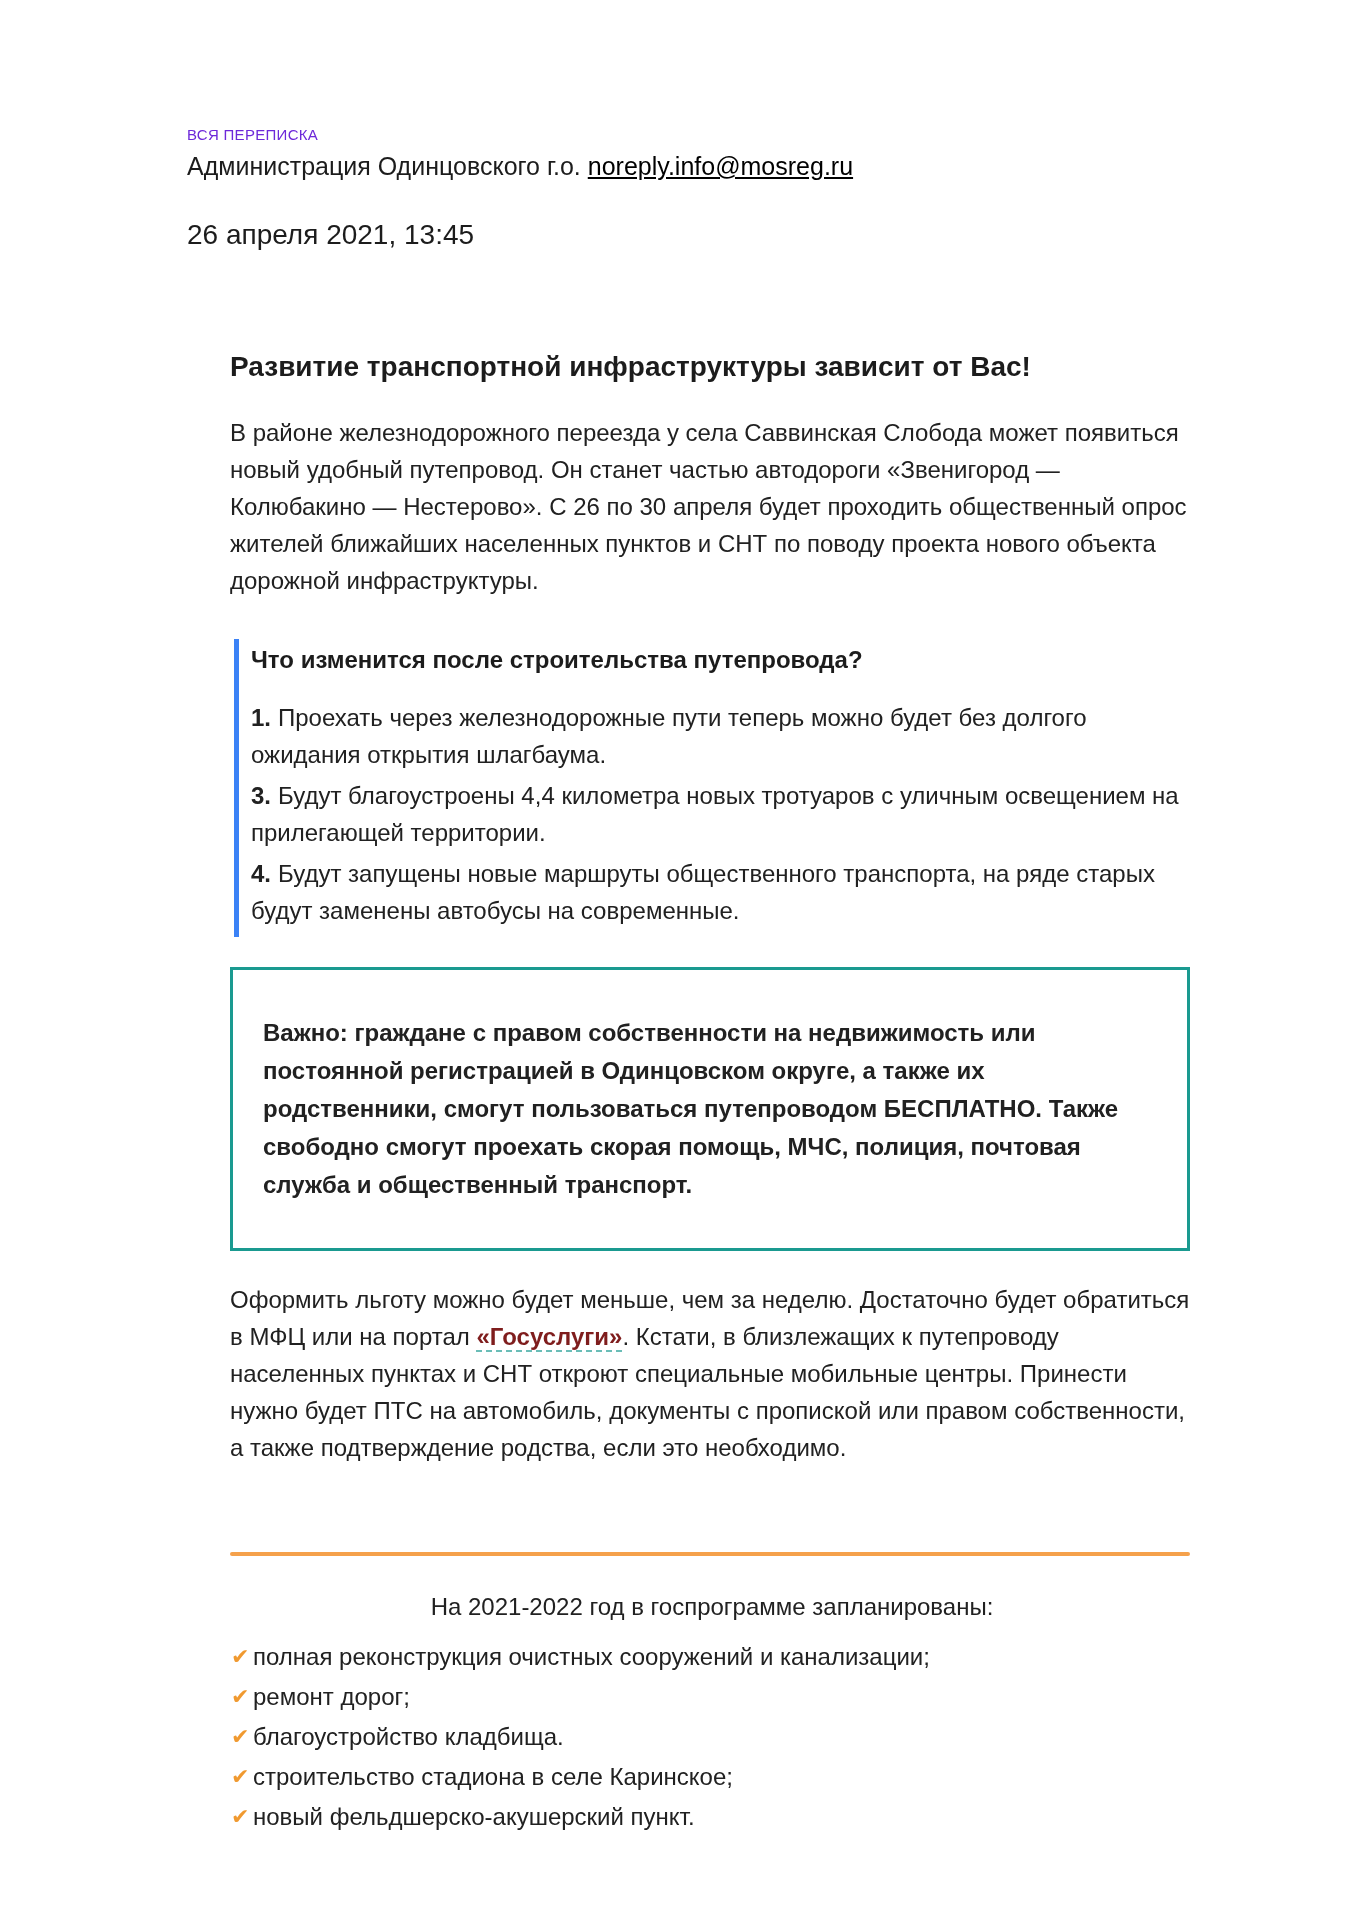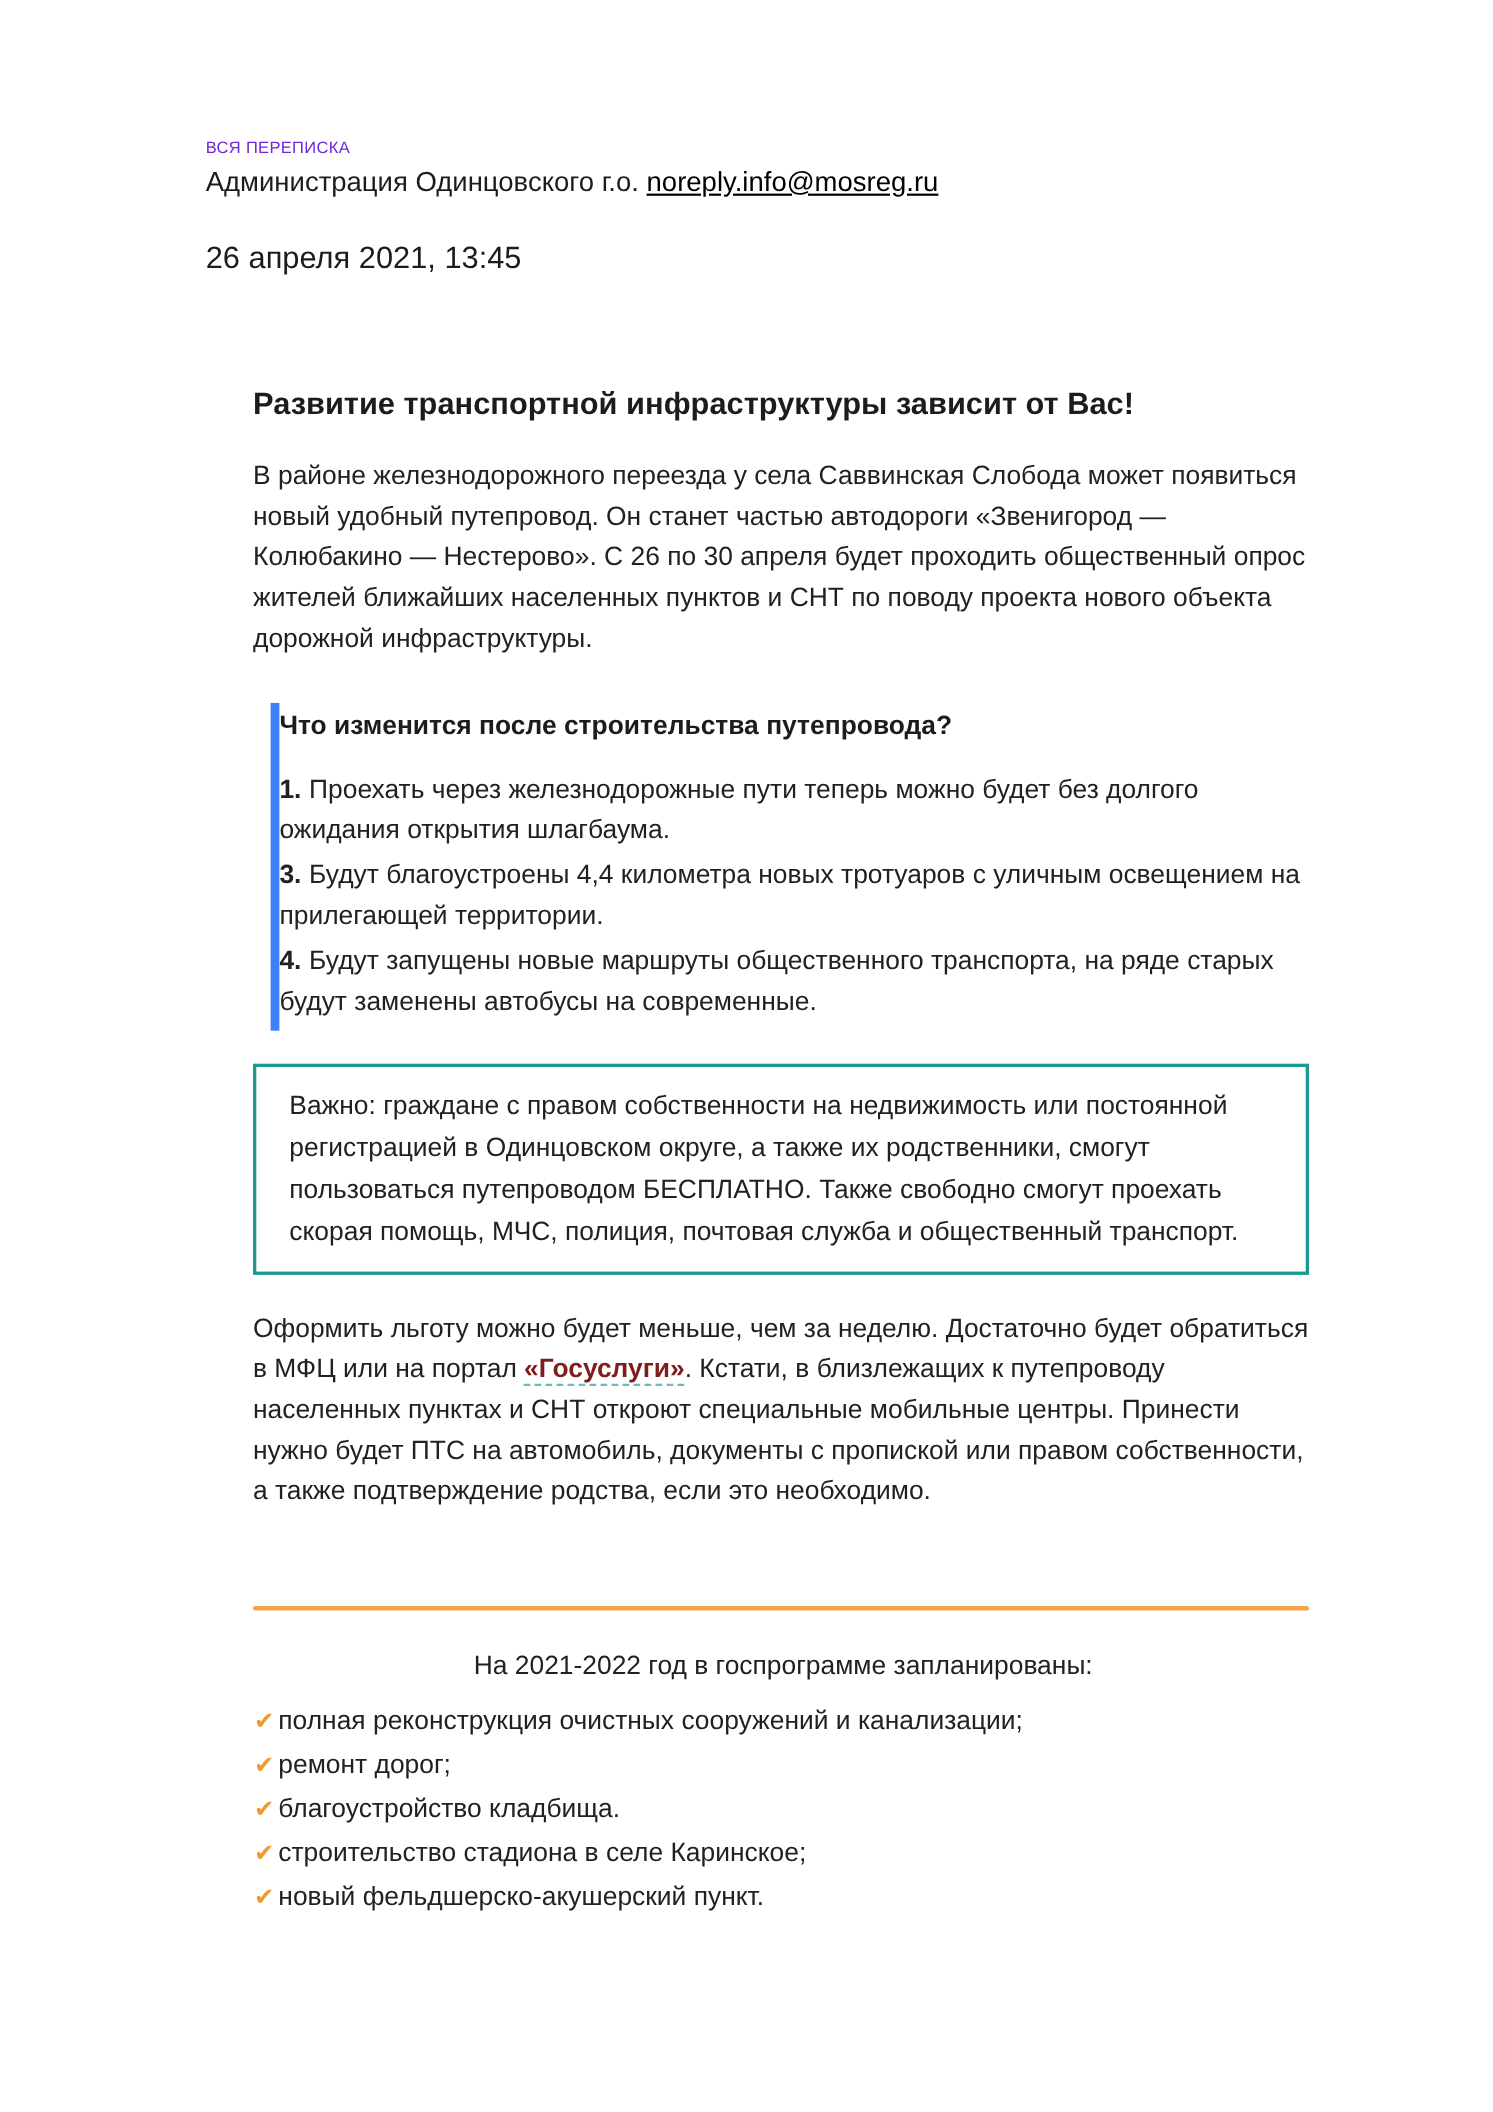--- a/index.html
+++ b/index.html
@@ -12,26 +12,26 @@
   .thread-label { font-size:15px; font-weight:500; letter-spacing:.3px; color:#6d28d9; }
   .sender-line { margin-top:8px; font-size:25px; line-height:30px; color:#1c1c1c; }
   .sender-email { color:#000000; text-decoration:underline; cursor:pointer; }
   .date-line { margin-top:39px; font-size:28px; line-height:30px; color:#1c1c1c; }
 
   
   .email-body { position:absolute; left:230px; top:350px; width:960px; font-size:24px; line-height:37px; }
   .title { font-size:28px; line-height:34px; font-weight:700; margin:0 0 30px 0; color:#1c1c1c; }
   .para { margin:0 0 40px 0; }
 
-  .changes { border-left:8px solid #3b82f6; padding:6px 0 4px 0; margin:0 0 30px 16px; }
+  .changes { border-left:5px solid #3b82f6; padding:6px 0 4px 12px; margin:0 0 30px 4px; }
   .changes-heading { font-size:24px; line-height:30px; font-weight:700; margin:0 0 24px 0; color:#1c1c1c; }
   .changes-item { margin:0 0 4px 0; }
   .changes-item b { margin-right:7px; }
 
-  .important-box { border:3px solid #1A9A90; padding:17px 30px; margin:0 0 30px 0; font-weight:400; line-height:38px; }
+  .important-box { border:3px solid #1A9A90; padding:44px 30px; margin:0 0 30px 0; font-weight:700; line-height:38px; }
 
   .benefit { margin:0; }
   .gosuslugi-link { color:#7f1d1d; font-weight:700; text-decoration:none; border-bottom:2px dashed rgba(26,154,144,.65); cursor:pointer; }
 
   .divider { height:4px; background:#F5A14B; border:none; margin:86px 0 0 0; border-radius:2px; }
 
   .program-heading { margin:32px 0 13px 4px;text-align:center; }
   .check-item { position:relative; padding-left:23px; margin:0 0 3px 0; line-height:37px; }
   .check-icon { position:absolute; left:1px; top:0; color:#F0992F; font-size:22px; }
 </style>

